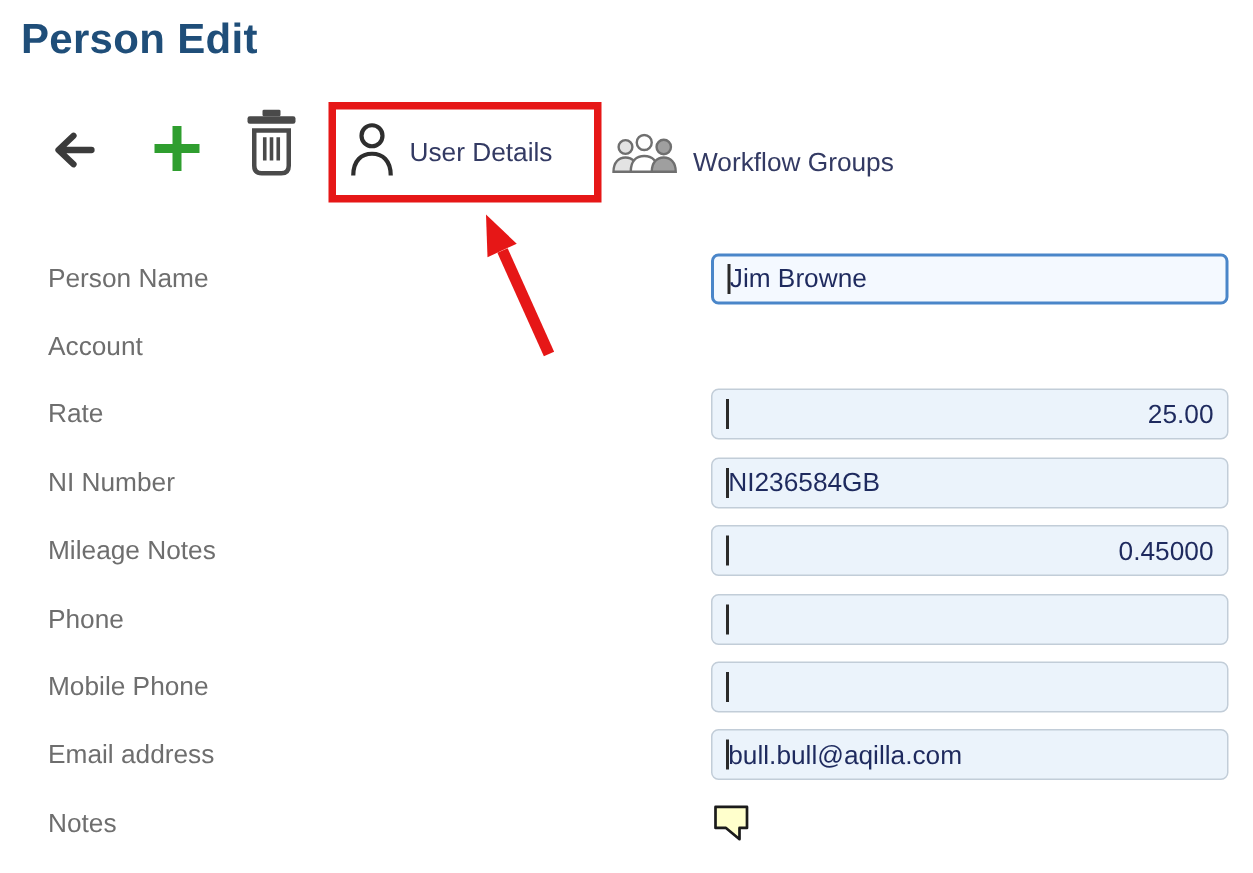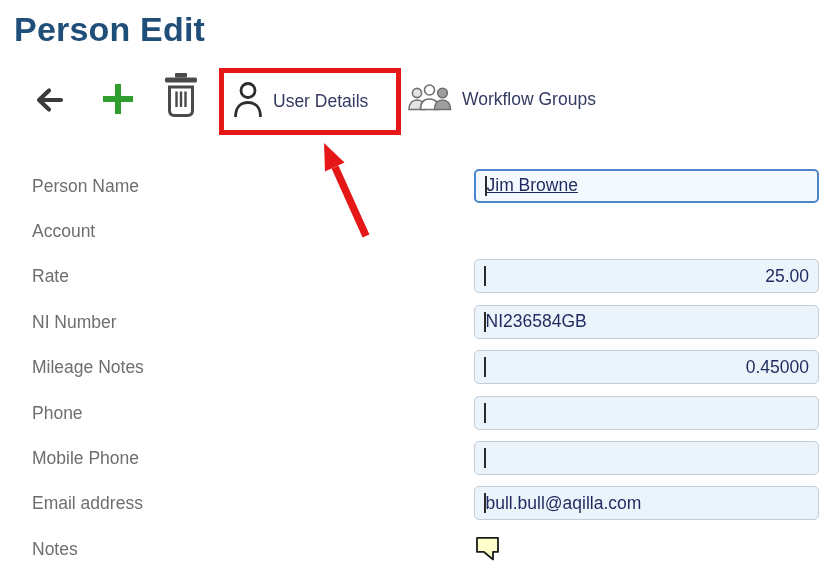--- a/index.html
+++ b/index.html
@@ -7,38 +7,38 @@
     width: 835px; height: 582px;
     background: #ffffff;
     font-family: "Liberation Sans", sans-serif;
     overflow: hidden;
   }
   #stage { position: relative; width: 835px; height: 582px; }
 
   
   .page-title {
     position: absolute; left: 14px; top: 10px; margin: 0;
-    font-size: 34px; font-weight: bold; letter-spacing: 0.2px;
+    font-size: 28px; font-weight: bold; letter-spacing: 0.2px;
     color: var(--title-color, #1f4e79);
   }
 
   
   .tool {
     position: absolute; display: flex; align-items: center;
     background: none; border: none; padding: 0; cursor: pointer;
   }
   .tool-label {
     font-size: 17.5px; color: var(--nav-text, #333a63);
     white-space: nowrap;
   }
   #back-btn   { left: 34px;  top: 86px; }
   #add-btn    { left: 100px; top: 81px; }
   #delete-btn { left: 163px; top: 73px; }
   #user-details-btn   { left: 233px; top: 81px; height: 40px; gap: 10px; }
-  #workflow-groups-btn{ left: 408px; top: 79px; height: 40px; gap: 10px; }
+  #workflow-groups-btn{ left: 408px; top: 79px; height: 40px; gap: 10px; align-items: flex-end; }
 
   
   .red-box {
     position: absolute; left: 219px; top: 68px;
     width: 182px; height: 67px; box-sizing: border-box;
     border: 5px solid var(--annotation-red, #e61717);
     pointer-events: none;
   }
   .overlay {
     position: absolute; left: 0; top: 0; width: 835px; height: 582px;
@@ -59,21 +59,20 @@
     background: var(--field-bg, #ebf3fb);
     border-radius: 5px;
     font-size: 17.5px; color: var(--field-text, #1e2a5e);
     display: flex; align-items: center; padding: 0 9px;
     overflow: hidden; white-space: nowrap;
   }
   .field.right  { justify-content: space-between; }
   .field.focused{
     border: 2px solid var(--focus-border, #4a86c9);
     background: #f4f9ff;
-    text-decoration: underline;
   }
   .field.yellow {
     background: var(--account-bg, #ffffcc);
     border-color: #c9c9c9;
   }
   .caret {
     display: inline-block; width: 1.5px; height: 20px;
     background: #2a2a2a; flex: none;
   }
   .note-wrap {

